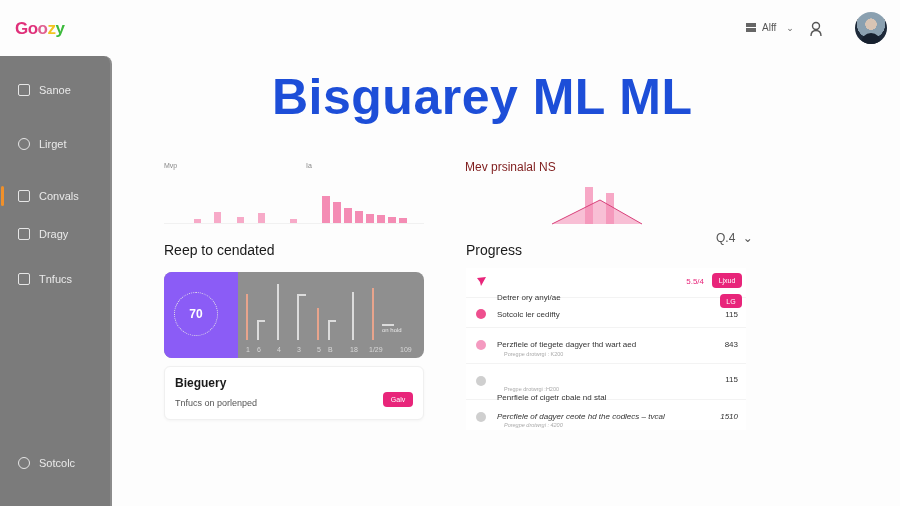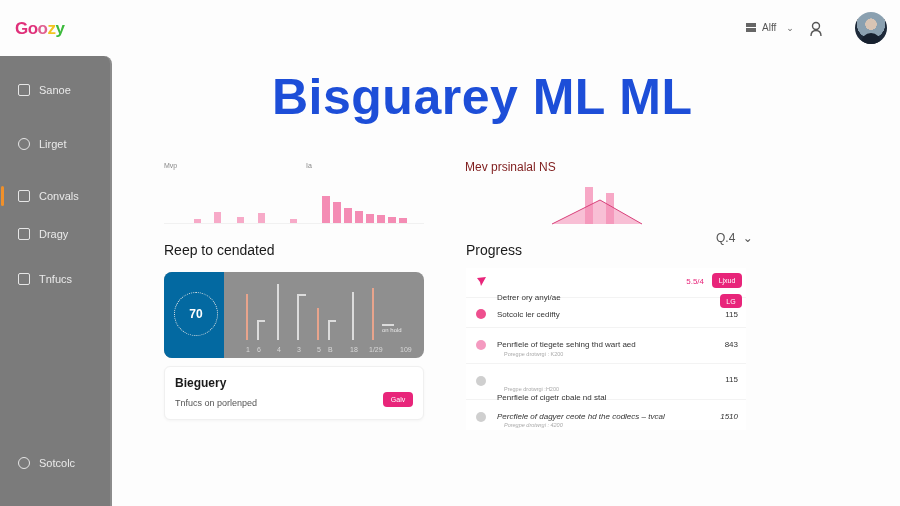--- a/index.html
+++ b/index.html
@@ -26,21 +26,21 @@
 
   .page-title { position: absolute; left: 272px; top: 68px; font-size: 50px; font-weight: bold; color: #1d4ed8; letter-spacing: 0.5px; }
 
   .mini-label { position: absolute; font-size: 7px; color: #888; }
   .bar { position: absolute; background: #f48cb4; }
   .bar.light { background: #f7aac8; }
   .baseline { position: absolute; height: 1px; background: #f1f1f1; }
 
   .section-title { position: absolute; font-size: 14px; color: #1a1a1a; }
   .dark-card { position: absolute; left: 164px; top: 272px; width: 260px; height: 86px; background: #8f8f8f; border-radius: 8px; overflow: hidden; }
-  .dark-left { position: absolute; left: 0; top: 0; width: 60px; height: 86px; background: #0369a1; }
+  .dark-left { position: absolute; left: 0; top: 0; width: 74px; height: 86px; background: #8b5cf6; }
   .dial { position: absolute; left: 10px; top: 20px; width: 44px; height: 44px; border-radius: 50%; border: 1.5px dotted #e6e6e6; }
   .dial-val { position: absolute; left: 0; top: 0; width: 100%; height: 100%; display: flex; align-items: center; justify-content: center; color: #fff; font-size: 12px; font-weight: bold; }
   .vline { position: absolute; width: 1.5px; background: #dcdcdc; }
   .vline.orange { background: #e8a48c; }
   .hook { position: absolute; height: 1.5px; background: #dcdcdc; }
   .tick-lbl { position: absolute; top: 74px; font-size: 7px; color: #d8d8d8; }
   .legend-lbl { position: absolute; left: 218px; top: 55px; font-size: 6px; color: #e8e8e8; }
 
   .info-card { position: absolute; left: 164px; top: 366px; width: 260px; height: 54px; background: #fff; border: 1px solid #f0f0f0; border-radius: 6px; box-shadow: 0 1px 3px rgba(0,0,0,0.04); }
   .info-title { position: absolute; left: 10px; top: 9px; font-size: 12px; font-weight: bold; color: #1a1a1a; }
@@ -191,21 +191,21 @@
     <div class="pink-btn" style="left:246px; top:5px; width:30px; height:15px;">Ljxud</div>
   </div>
   <div class="prow" style="top:30px;">
     <div class="pink-btn" style="left:254px; top:-4px; width:22px; height:14px;">LG</div>
     <span class="dot" style="top:11px; background:#ee4f8e;"></span>
     <span class="ptitle" style="top:12px;">Sotcolc ler cedifty</span>
     <span class="pval" style="top:12px;">115</span>
   </div>
   <div class="prow" style="top:62px; height:34px;">
     <span class="dot" style="top:10px; background:#f49ac0;"></span>
-    <span class="ptitle" style="top:10px;">Penrfiele of tiegete sehing thd wart aed</span>
+    <span class="ptitle" style="top:10px;">Perzfiele of tiegete dagyer thd wart aed</span>
     <span class="psub" style="top:21px;">Poregpe drotwrgi : K200</span>
     <span class="pval" style="top:10px;">843</span>
   </div>
   <div class="prow" style="top:98px; height:34px;">
     <span class="dot" style="top:10px; background:#cfcfcf;"></span>
     <span class="ptitle" style="top:27px;">Penrfiele of cigetr cbale nd stal</span>
     <span class="psub" style="top:20px;">Pregpe drotwrgi :H200</span>
     <span class="pval" style="top:9px;">115</span>
   </div>
   <div class="prow" style="top:134px; height:30px; border-bottom:none;font-style:italic;">

